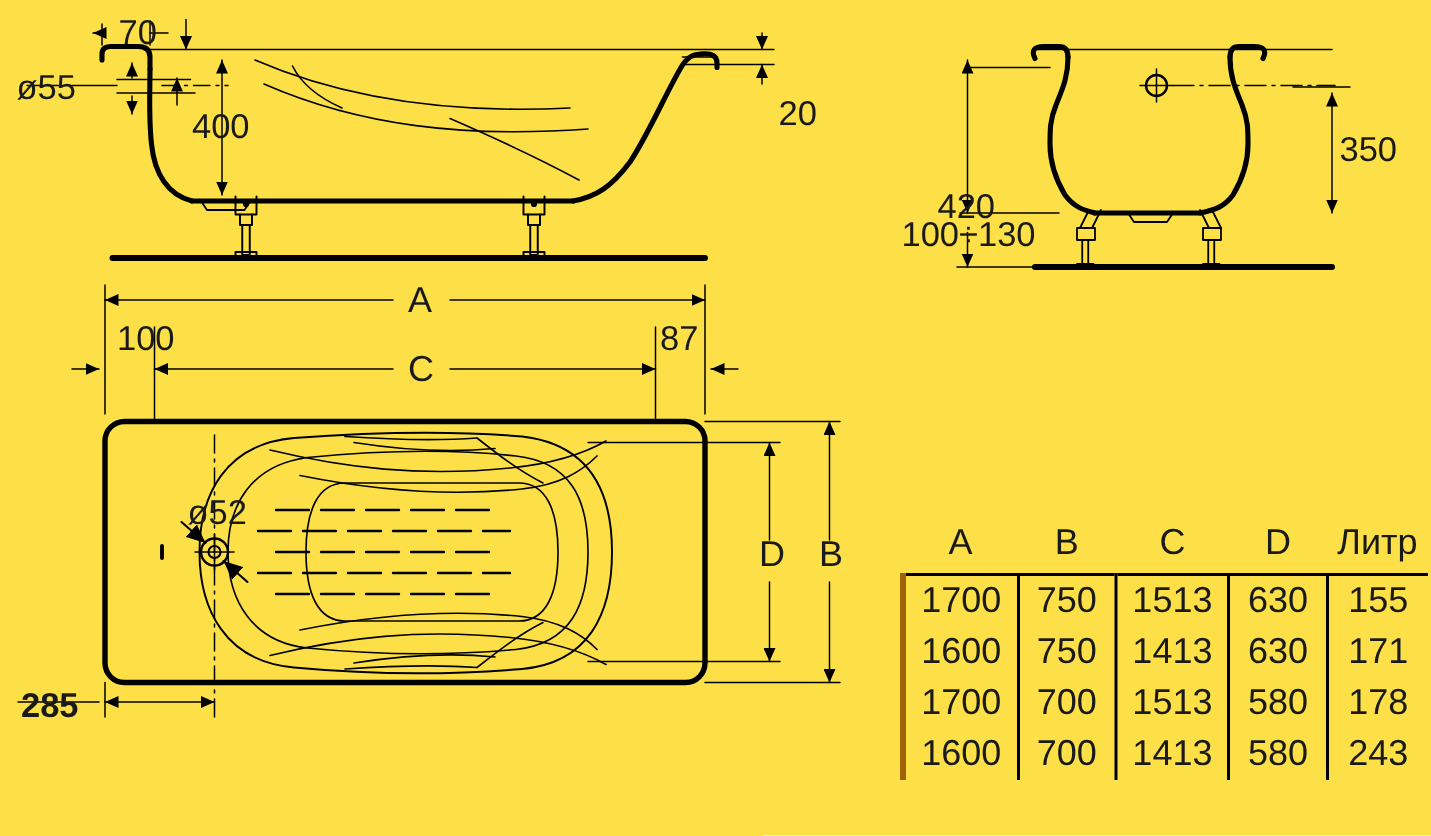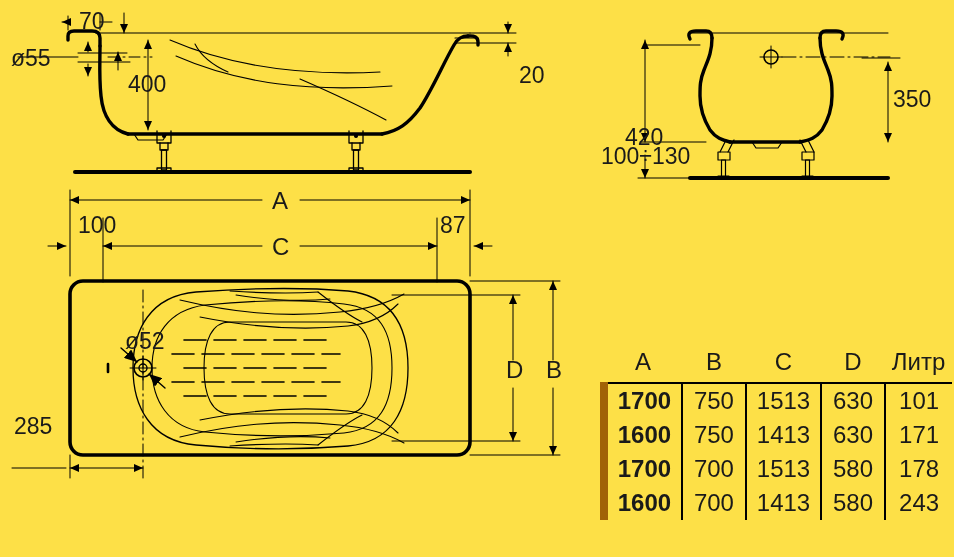--- a/index.html
+++ b/index.html
@@ -59,22 +59,21 @@
     font-size: 24px;
     color: #1a1a1a;
     text-align: center;
     padding: 3px 0 3px 0;
     border-left: 2px solid #000;
     border-right: none;
     border-top: none;
     border-bottom: none;
   }
   #spec-table td:first-child {
-    border-left: 8px solid #a16207;
-    font-weight: bold;
+    border-left: 4px solid #a16207;
   }
   #spec-table th.col-a, #spec-table td.col-a { width: 76px; }
   #spec-table th.col-b, #spec-table td.col-b { width: 66px; }
   #spec-table th.col-c, #spec-table td.col-c { width: 76px; }
   #spec-table th.col-d, #spec-table td.col-d { width: 66px; }
   #spec-table th.col-l, #spec-table td.col-l { width: 68px; }
 </style>
 </head>
 <body>
 
@@ -331,42 +330,42 @@
   <div class="lbl letter" style="left:272px; top:235px;">C</div>
 
   <div class="lbl dim-text" style="left:78px; top:214px;">100</div>
 
   <div class="lbl dim-text" style="left:440px; top:214px;">87</div>
 
   <div class="lbl letter" style="left:546px; top:358px;">B</div>
 
   <div class="lbl letter" style="left:506px; top:358px;">D</div>
 
-  <div class="lbl dim-text" style="left:14px; top:415px;">285</div>
+  <div class="lbl dim-text" style="left:14px; top:459px;font-weight:bold;">285</div>
 
   <div class="lbl dim-text" style="left:125px; top:330px;">ø52</div>
 
   <div id="spec-table">
     <table>
       <thead>
         <tr>
           <th class="col-a">A</th>
           <th class="col-b">B</th>
           <th class="col-c">C</th>
           <th class="col-d">D</th>
           <th class="col-l">Литр</th>
         </tr>
       </thead>
       <tbody>
         <tr>
           <td class="col-a">1700</td>
           <td class="col-b">750</td>
           <td class="col-c">1513</td>
           <td class="col-d">630</td>
-          <td class="col-l">101</td>
+          <td class="col-l">155</td>
         </tr>
         <tr>
           <td class="col-a">1600</td>
           <td class="col-b">750</td>
           <td class="col-c">1413</td>
           <td class="col-d">630</td>
           <td class="col-l">171</td>
         </tr>
         <tr>
           <td class="col-a">1700</td>

